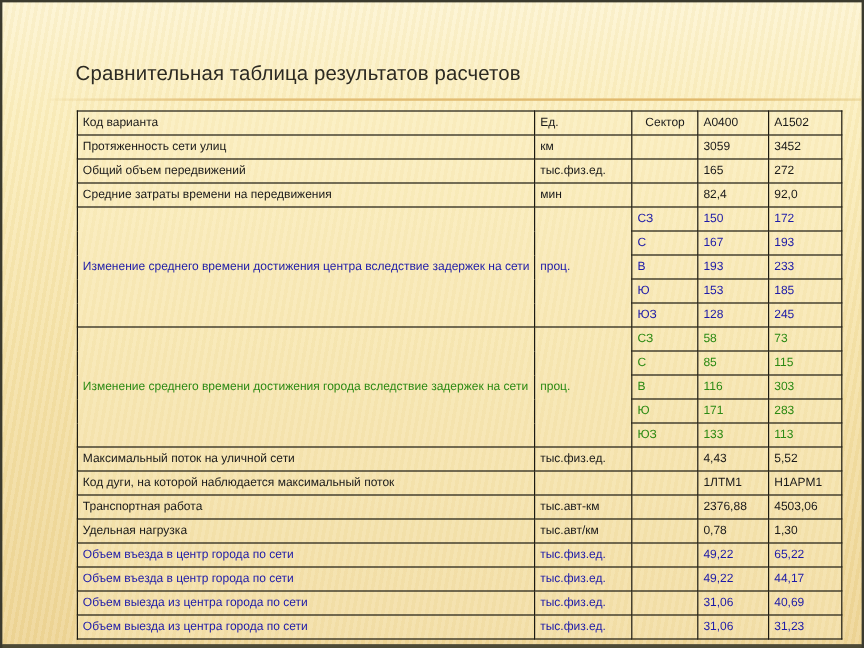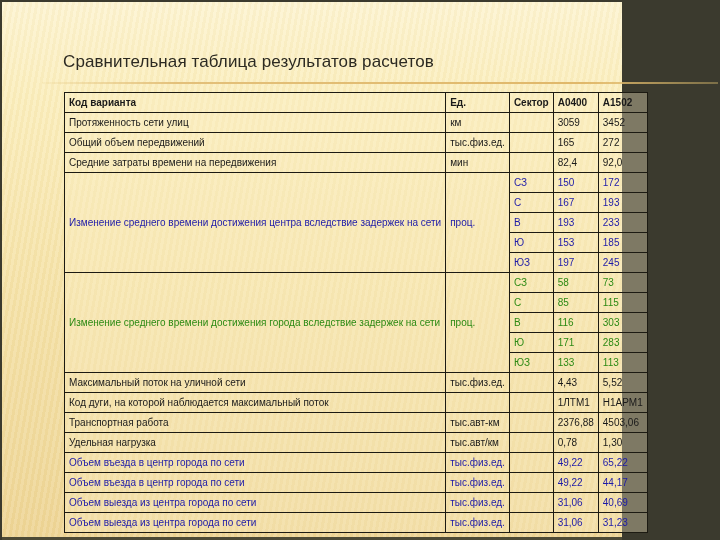--- a/index.html
+++ b/index.html
@@ -2,21 +2,21 @@
 <html><head>
 <meta charset="utf-8">
 <style>
   html, body { margin: 0; padding: 0; }
   body {
     width: 720px; height: 540px; overflow: hidden; position: relative;
     font-family: "Liberation Sans", sans-serif;
     background: #3b3a2e;
   }
   .slide {
-    position: absolute; left: 2px; top: 2px; width: 620px; height: 535px;
+    position: absolute; left: 2px; top: 2px; width: 716px; height: 535px;
     background:
       repeating-linear-gradient(100deg, rgba(255,255,255,0.10) 0px, rgba(255,255,255,0.10) 3px, rgba(200,170,90,0.06) 3px, rgba(200,170,90,0.06) 6px),
       linear-gradient(180deg, #fdf4d2 0%, #fbeebd 18%, #f5e2a8 55%, #eed596 100%);
     border-bottom: 3px solid #4d4a36;
   }
   .title {
     position: absolute; left: 61px; top: 50px;
     font-size: 17px; color: #2c2a22; letter-spacing: 0.1px;
     font-family: "Liberation Sans", sans-serif;
   }
@@ -31,21 +31,21 @@
     background: rgba(253,240,200,0.35);
   }
   table.grid td {
     border: 1px solid #1c1a12;
     padding: 0 4px;
     height: 19px;
     line-height: 12px;
     white-space: nowrap;
     overflow: hidden;
   }
-  table.grid tr.hdr td { font-weight: bold; height: 19px; }
+  table.grid tr.hdr td { font-weight: normal; height: 19px; }
   td.num { }
   td.tall { white-space: normal; vertical-align: middle; }
   .blue { color: #1d1aa8; }
   .green { color: #2c8a14; }
 </style>
 </head>
 <body>
 
 <div class="slide">
   <div class="title">Сравнительная таблица результатов расчетов</div>
@@ -56,21 +56,21 @@
       <col style="width:340px">
       <col style="width:81px">
       <col style="width:55px">
       <col style="width:59px">
       <col style="width:61px">
     </colgroup>
     <tbody>
         <tr class="hdr">
       <td>Код варианта</td>
       <td>Ед.</td>
-      <td style="text-align:right">Сектор</td>
+      <td style="text-align:center">Сектор</td>
       <td class="num">А0400</td>
       <td class="num">А1502</td>
     </tr>
 
     <tr>
       <td>Протяженность сети улиц</td>
       <td>км</td>
       <td></td>
       <td class="num">3059</td>
       <td class="num">3452</td>
@@ -107,21 +107,21 @@
       <td class="num">193</td>
       <td class="num">233</td>
     </tr>
     <tr class="blue">
       <td>Ю</td>
       <td class="num">153</td>
       <td class="num">185</td>
     </tr>
     <tr class="blue">
       <td>ЮЗ</td>
-      <td class="num">197</td>
+      <td class="num">128</td>
       <td class="num">245</td>
     </tr>
 
     <tr class="green">
       <td rowspan="5" class="tall">Изменение среднего времени достижения города вследствие задержек на сети</td>
       <td rowspan="5">проц.</td>
       <td>СЗ</td>
       <td class="num">58</td>
       <td class="num">73</td>
     </tr>

